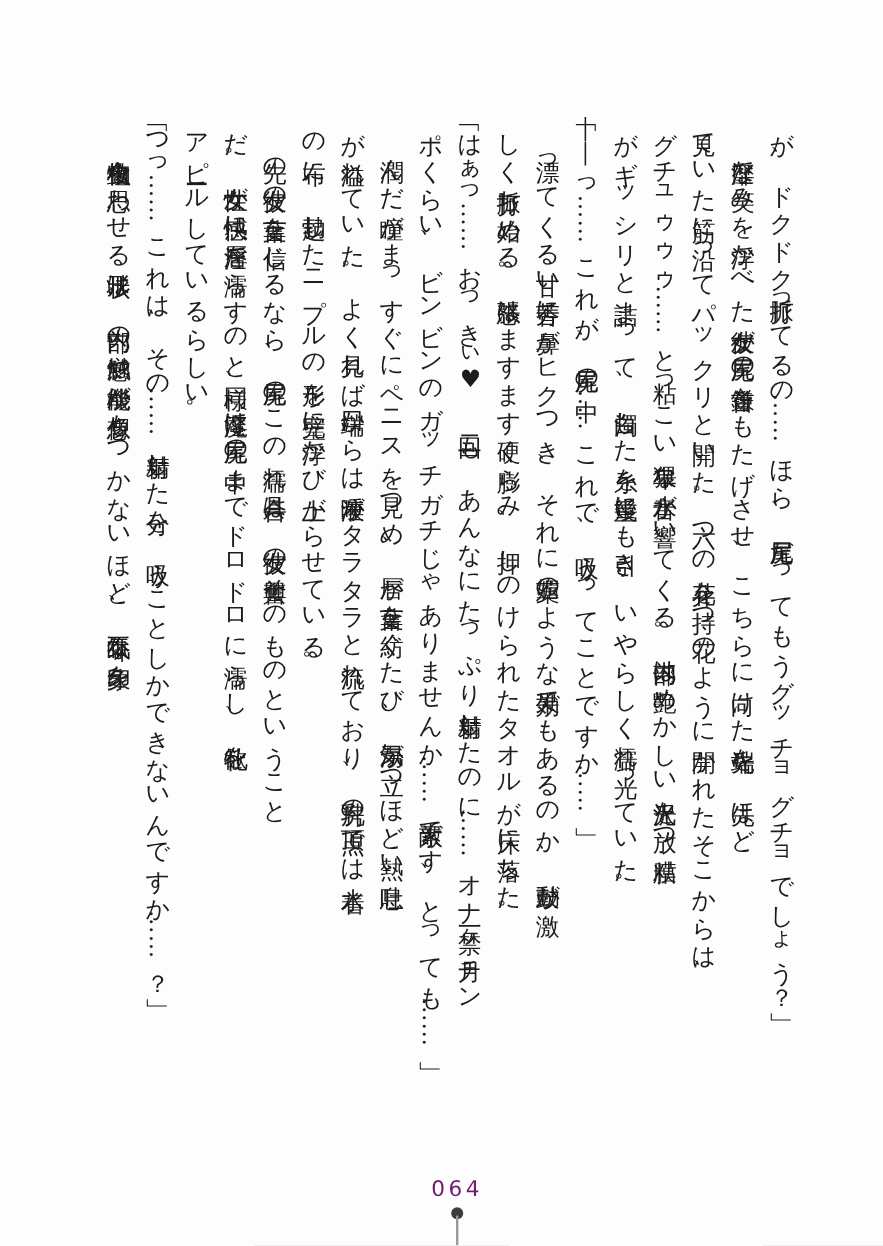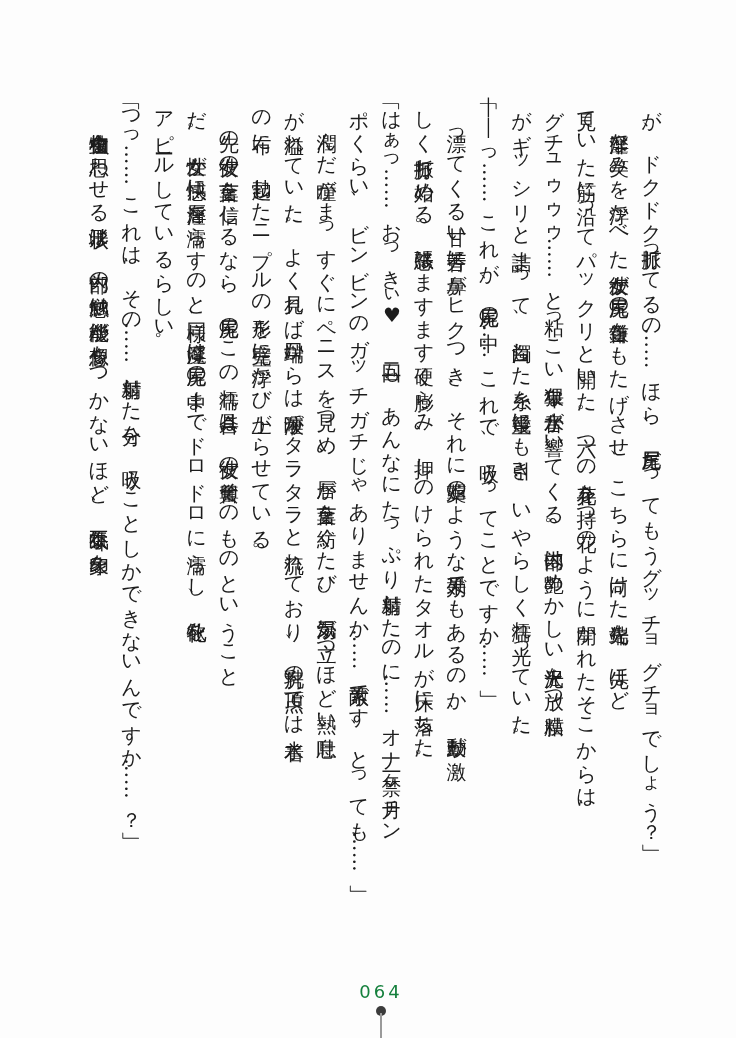--- a/index.html
+++ b/index.html
@@ -36,21 +36,21 @@
   }
   .page-number {
     position: absolute;
     top: 981px;
     left: 349px;
     width: 64px;
     text-align: center;
     font-family: "DejaVu Sans", "Liberation Sans", sans-serif;
     font-size: 18px;
     letter-spacing: 3px;
-    color: #15803d;
+    color: #701a75;
   }
   .binding-dot {
     position: absolute;
     left: 376px;
     top: 1006px;
     width: 10px;
     height: 10px;
     border-radius: 50%;
     background: #3c3c3c;
   }

